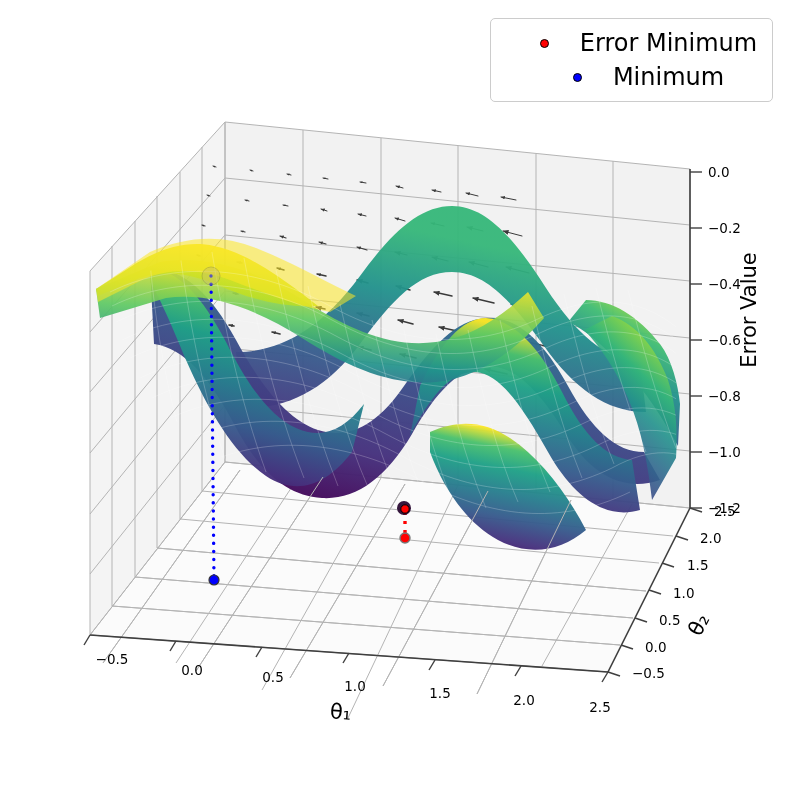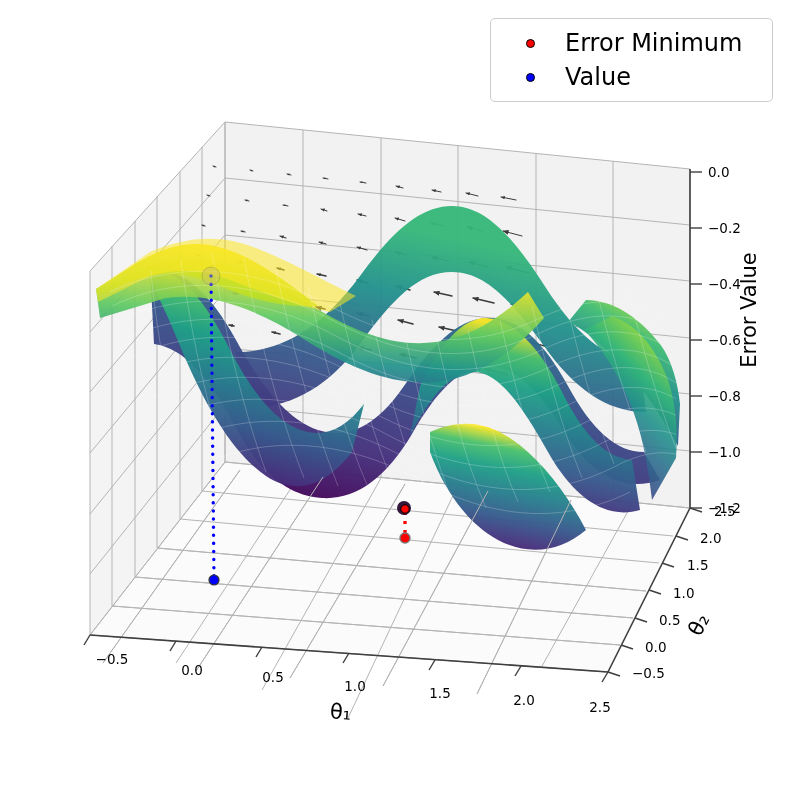--- a/index.html
+++ b/index.html
@@ -4,21 +4,21 @@
 <style>
   html,body{margin:0;padding:0;background:#ffffff;}
   body{width:789px;height:790px;position:relative;overflow:hidden;
        font-family:"DejaVu Sans","Liberation Sans",sans-serif;color:#000;}
   #figure{position:absolute;left:0;top:0;width:789px;height:790px;background:#ffffff;}
   svg.layer{position:absolute;left:0;top:0;width:789px;height:790px;overflow:visible;}
   .tick-label{font-family:"DejaVu Sans","Liberation Sans",sans-serif;font-size:13.5px;fill:#000;}
   .axis-title{font-family:"DejaVu Sans","Liberation Sans",sans-serif;font-size:21px;fill:#000;}
   #legend-box{position:absolute;background:#ffffff;border:1px solid #cccccc;border-radius:5px;
               box-sizing:border-box;}
-  .legend-row{display:flex;align-items:center;height:34px;}
+  .legend-row{display:flex;align-items:center;height:34px;justify-content:center;}
   .legend-marker{width:26px;display:flex;justify-content:center;align-items:center;margin-left:26px;}
   .legend-dot{width:9px;height:9px;border-radius:50%;border:1px solid #000;box-sizing:border-box;}
   .legend-text{font-family:"DejaVu Sans","Liberation Sans",sans-serif;font-size:24px;
                color:#000;margin-left:22px;white-space:nowrap;}
 </style>
 </head>
 <body>
 
 <div id="figure">
 
@@ -428,17 +428,17 @@
     <div class="legend-row">
       <div class="legend-marker">
         <span class="legend-dot" style="background:#ff0000;"></span>
       </div>
       <div class="legend-text">Error Minimum</div>
     </div>
     <div class="legend-row">
       <div class="legend-marker">
         <span class="legend-dot" style="background:#0000ff;"></span>
       </div>
-      <div class="legend-text">Value</div>
+      <div class="legend-text">Minimum</div>
     </div>
   </div>
 
 </div>
 
 </body></html>

